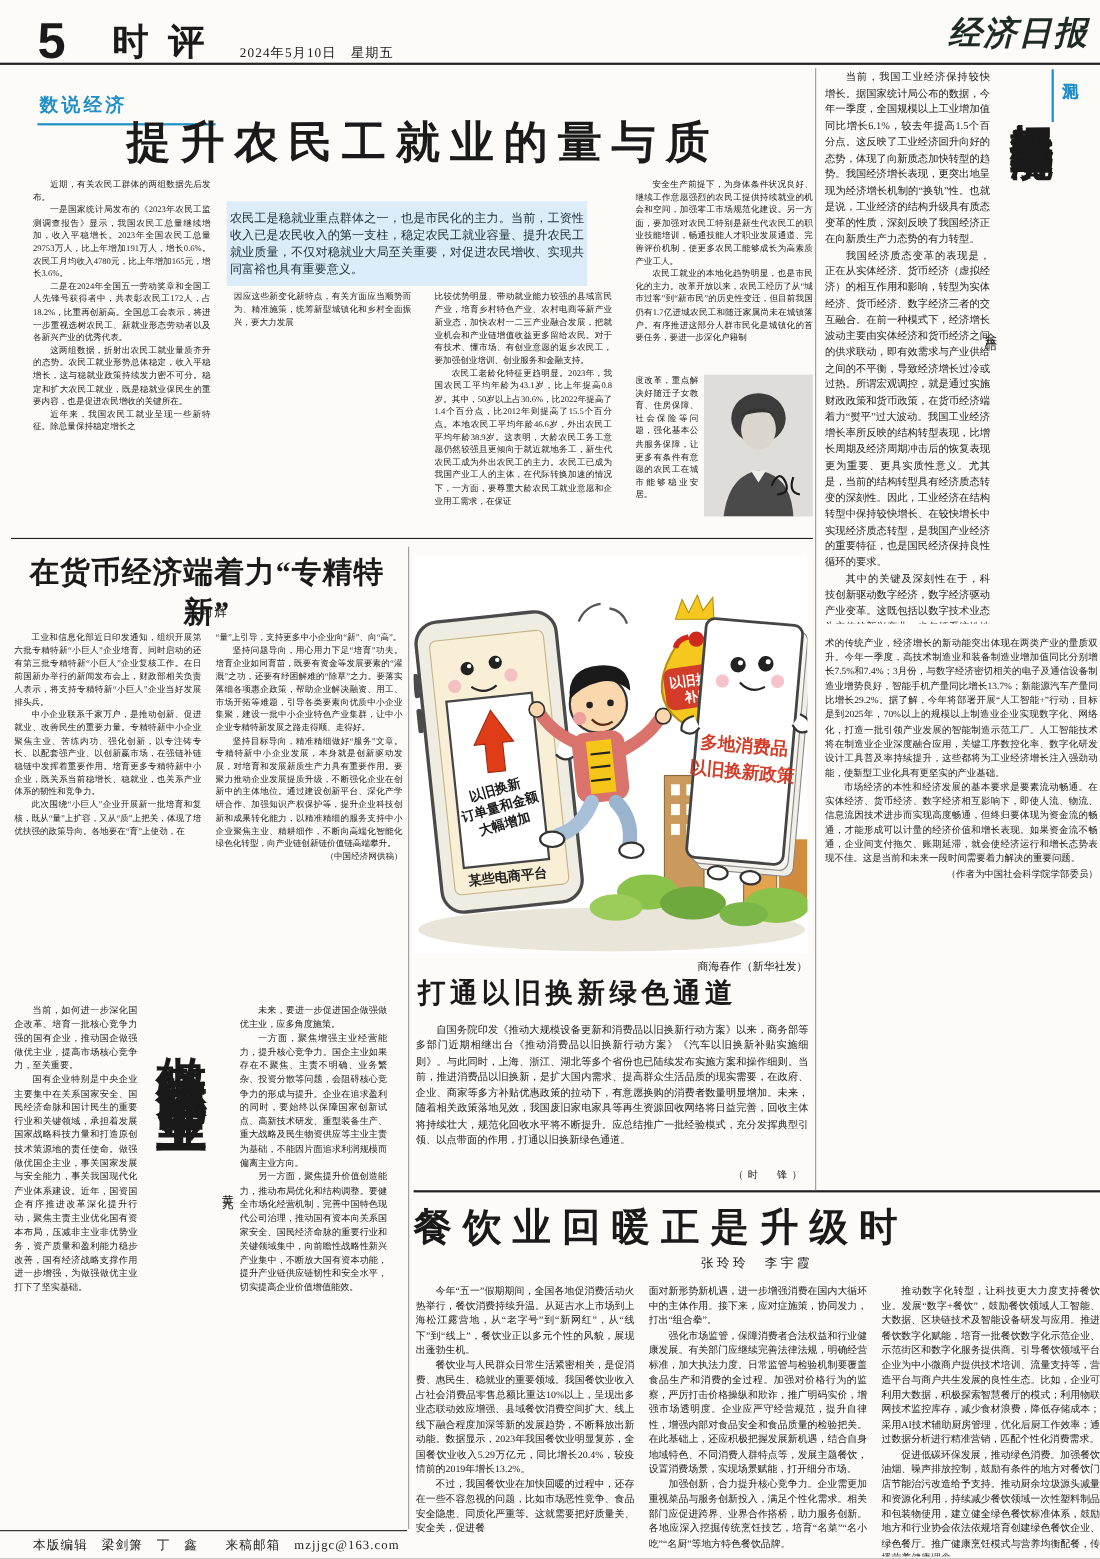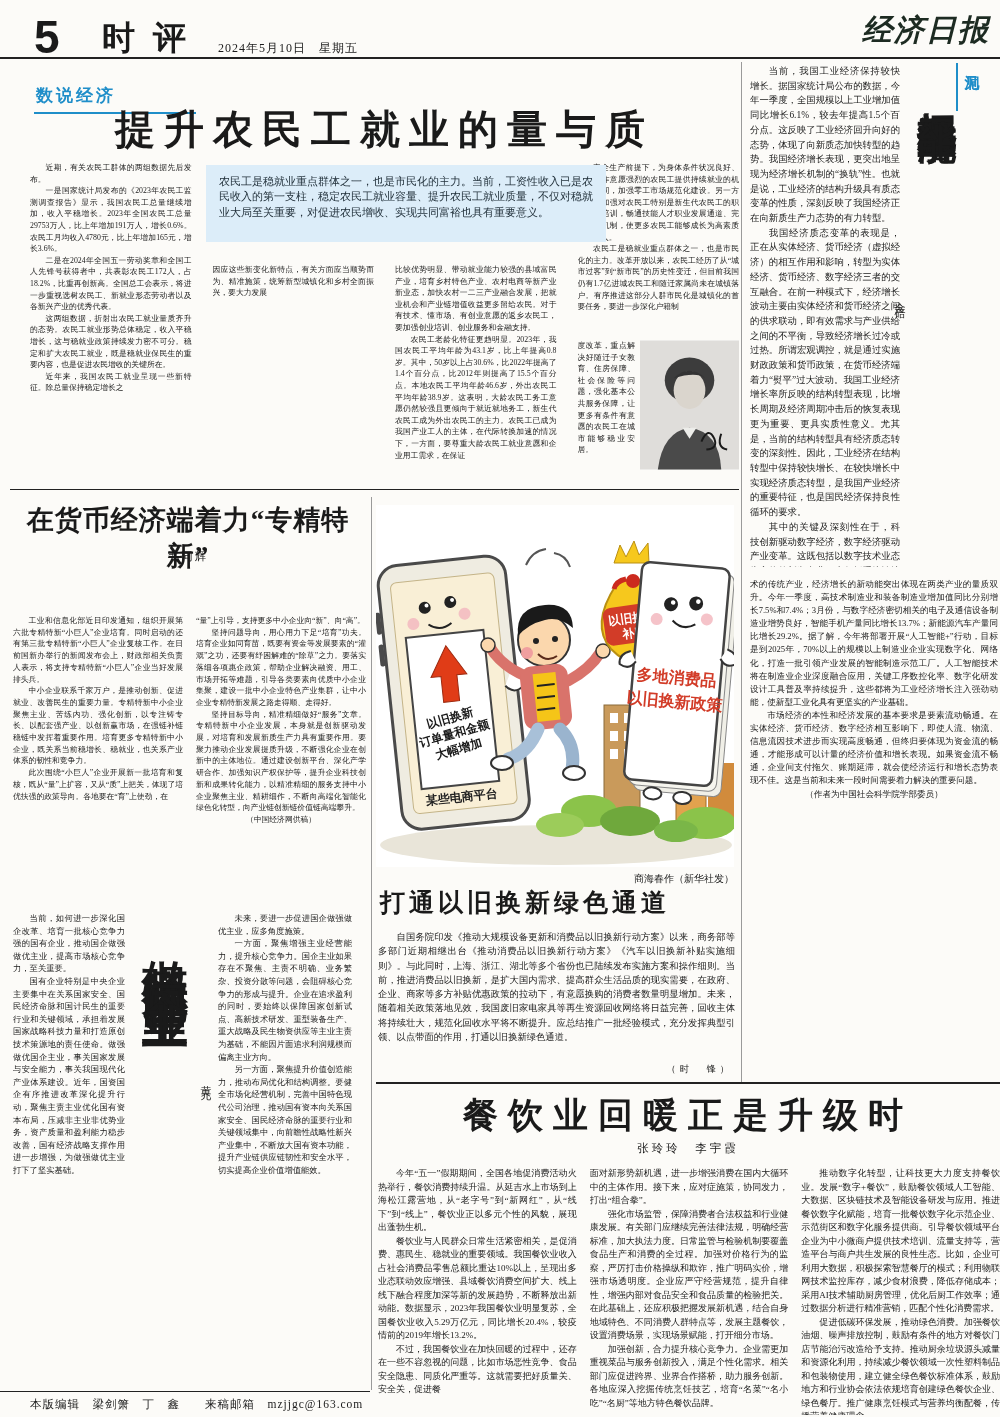--- a/index.html
+++ b/index.html
@@ -5,61 +5,61 @@
   html,body{margin:0;padding:0;background:#888;}
   #page{position:relative;width:1000px;height:1417px;background:#fcfbf8;overflow:hidden;
         font-family:"Liberation Serif","DejaVu Serif",serif;color:#1a1a1a;}
   .abs{position:absolute;}
   .sans{font-family:"Liberation Sans","DejaVu Sans",sans-serif;}
   .rule{background:#222;}
   .vrule{background:#9a9a9a;}
   .col{text-align:justify;overflow:hidden;}
   .col p{margin:0;text-indent:2em;}
   .cont-first p:first-child{text-indent:0;}
-  .credit-line{text-align:center;}
+  .credit-line{text-align:right;}
   .vtext{writing-mode:vertical-rl;text-orientation:upright;}
   
   #pageno{left:34px;top:10px;font:bold 46px "Liberation Sans","DejaVu Sans",sans-serif;}
   #sect{left:102px;top:16px;font-size:33px;font-weight:bold;letter-spacing:18px;}
   #hdate{left:218px;top:40px;font-size:12px;letter-spacing:1px;}
   #masthead{left:862px;top:10px;font:bold italic 30px "DejaVu Serif",serif;color:#1d2b22;letter-spacing:2px;}
   #hrule{left:0;top:57px;width:1000px;height:2px;}
   
   #kicker{left:34px;top:84px;width:160px;color:#1f8ec9;font-size:17px;font-weight:bold;letter-spacing:3px;
           border-bottom:2px solid #1f8ec9;padding:0 0 5px 2px;}
   #main-title{left:30px;top:102px;width:709px;text-align:center;font-weight:bold;font-size:40px;letter-spacing:9px;}
   #main-cols{left:30px;top:162px;width:709px;height:312px;display:flex;gap:21px;font-size:7.8px;line-height:11.6px;}
   #main-cols .mcol{flex:1;overflow:hidden;}
   .pad-box{padding-top:102px;}
-  #main-box{left:206px;top:165px;width:400px;height:77px;background:#dcedf9;padding:9px 13px;
+  #main-box{left:206px;top:183px;width:328px;height:77px;background:#dcedf9;padding:9px 3px;
             font-size:11px;line-height:15.3px;text-align:justify;color:#23323c;box-sizing:border-box;}
   #mcol4-row{display:flex;gap:5px;margin-top:2px;}
   #mcol4-narrow{width:58px;text-align:justify;overflow:hidden;height:132px;}
   #rule-mainbot{left:10px;top:489px;width:729px;height:1px;}
   
   #vdiv-left{left:371px;top:497px;width:1px;height:893px;}
   #sme-title{left:8px;top:502px;width:360px;text-align:center;font-weight:bold;font-size:27px;letter-spacing:1px;}
   #sme-author{left:8px;top:549px;width:360px;text-align:center;font-size:11.5px;letter-spacing:2px;}
   #sme-cols{left:13px;top:574px;width:353px;height:318px;display:flex;gap:13px;font-size:7.8px;line-height:11.7px;}
-  #sme-cols .scol{flex:1;overflow:hidden;margin-top:41px;}
+  #sme-cols .scol{flex:1;overflow:hidden;}
   #soe-left{left:13px;top:913px;width:112px;height:470px;font-size:8.3px;line-height:12.6px;}
   #soe-title{left:134px;top:924px;height:445px;font-weight:bold;font-size:46px;letter-spacing:6px;}
   #soe-author{left:198px;top:1076px;font-size:11px;letter-spacing:5px;}
   #soe-right{left:218px;top:913px;width:134px;height:477px;font-size:8.3px;line-height:12.6px;}
   #rule-foot{left:0;top:1391px;width:370px;height:1px;}
   #footer-line{left:30px;top:1397px;font-size:11.5px;letter-spacing:1px;}
   
   #cartoon{left:376px;top:505px;width:358px;height:362px;}
   #cartoon-credit{left:376px;top:872px;width:358px;text-align:right;font-size:10px;}
   #swap-title{left:380px;top:886px;font-weight:bold;font-size:25px;letter-spacing:4px;}
   #swap-body{left:378px;top:930px;width:357px;height:148px;font-size:9.3px;line-height:14.3px;}
   #swap-sign{position:absolute;right:2px;bottom:2px;background:#fcfbf8;padding-left:6px;letter-spacing:4px;}
   #rule-mid{left:376px;top:1082px;width:624px;height:2px;}
   
-  #cat-title{left:376px;top:1092px;width:624px;text-align:center;font-weight:bold;font-size:35px;letter-spacing:10px;}
+  #cat-title{left:376px;top:1092px;width:624px;font-weight:bold;font-size:35px;letter-spacing:10px;}
   #cat-authors{left:376px;top:1141px;width:624px;text-align:center;font-size:11.5px;letter-spacing:3px;}
   #cat-cols{left:378px;top:1167px;width:622px;height:248px;display:flex;gap:13px;font-size:9px;line-height:13.5px;}
   #cat-cols .ccol{flex:1;overflow:hidden;}
   
   #vdiv-right{left:741px;top:62px;width:1px;height:1020px;}
   #ins-col1{left:750px;top:64px;width:150px;height:503px;font-size:9.4px;line-height:14.7px;}
   #ins-label{left:956px;top:63px;height:48px;color:#1f8ec9;font-weight:bold;font-size:15px;
              border-left:2px solid #1f8ec9;padding-left:4px;}
   #ins-title{left:910px;top:82px;height:492px;font-weight:bold;font-size:39px;letter-spacing:1px;}
   #ins-author{left:892px;top:294px;font-size:11px;letter-spacing:4px;}
@@ -90,21 +90,21 @@
     <div class="mcol col pad-box cont-first">
         <p>因应这些新变化新特点，有关方面应当顺势而为、精准施策，统筹新型城镇化和乡村全面振兴，要大力发展</p>
       </div>
     <div class="mcol col pad-box cont-first">
         <p>比较优势明显、带动就业能力较强的县域富民产业，培育乡村特色产业、农村电商等新产业新业态，加快农村一二三产业融合发展，把就业机会和产业链增值收益更多留给农民。对于有技术、懂市场、有创业意愿的返乡农民工，要加强创业培训、创业服务和金融支持。</p>
         <p>农民工老龄化特征更趋明显。2023年，我国农民工平均年龄为43.1岁，比上年提高0.8岁。其中，50岁以上占30.6%，比2022年提高了1.4个百分点，比2012年则提高了15.5个百分点。本地农民工平均年龄46.6岁，外出农民工平均年龄38.9岁。这表明，大龄农民工务工意愿仍然较强且更倾向于就近就地务工，新生代农民工成为外出农民工的主力。农民工已成为我国产业工人的主体，在代际转换加速的情况下，一方面，要尊重大龄农民工就业意愿和企业用工需求，在保证</p>
       </div>
     <div class="mcol">
       <div class="col" style="height:176px;">
           <p>安全生产前提下，为身体条件状况良好、继续工作意愿强烈的农民工提供持续就业的机会和空间，加强零工市场规范化建设。另一方面，要加强对农民工特别是新生代农民工的职业技能培训，畅通技能人才职业发展通道、完善评价机制，使更多农民工能够成长为高素质产业工人。</p>
-          <p>农民工是稳就业重点群体之一，也是市民化的主力。改革开放以来，农民工经历了从“城市过客”到“新市民”的历史性变迁，但目前我国仍有1.7亿进城农民工和随迁家属尚未在城镇落户。有序推进这部分人群市民化是城镇化的首要任务，要进一步深化户籍制</p>
+          <p>农民工就业的本地化趋势明显，也是市民化的主力。改革开放以来，农民工经历了从“城市过客”到“新市民”的历史性变迁，但目前我国仍有1.7亿进城农民工和随迁家属尚未在城镇落户。有序推进这部分人群市民化是城镇化的首要任务，要进一步深化户籍制</p>
         </div>
       <div id="mcol4-row">
         <div id="mcol4-narrow" class="cont-first">
             <p style="text-indent:0;margin:0;">度改革，重点解决好随迁子女教育、住房保障、社会保险等问题，强化基本公共服务保障，让更多有条件有意愿的农民工在城市能够稳业安居。</p>
           </div>
         <svg width="100" height="130" viewBox="0 0 100 130">
           <rect width="100" height="130" fill="#e4e3e0"></rect>
           <rect width="100" height="130" fill="#d6d5d2" opacity="0.4"></rect>
           <ellipse cx="50" cy="40" rx="25" ry="23" fill="#3c3c3c"></ellipse>
           <ellipse cx="50" cy="50" rx="16" ry="19" fill="#dad5cd"></ellipse>

